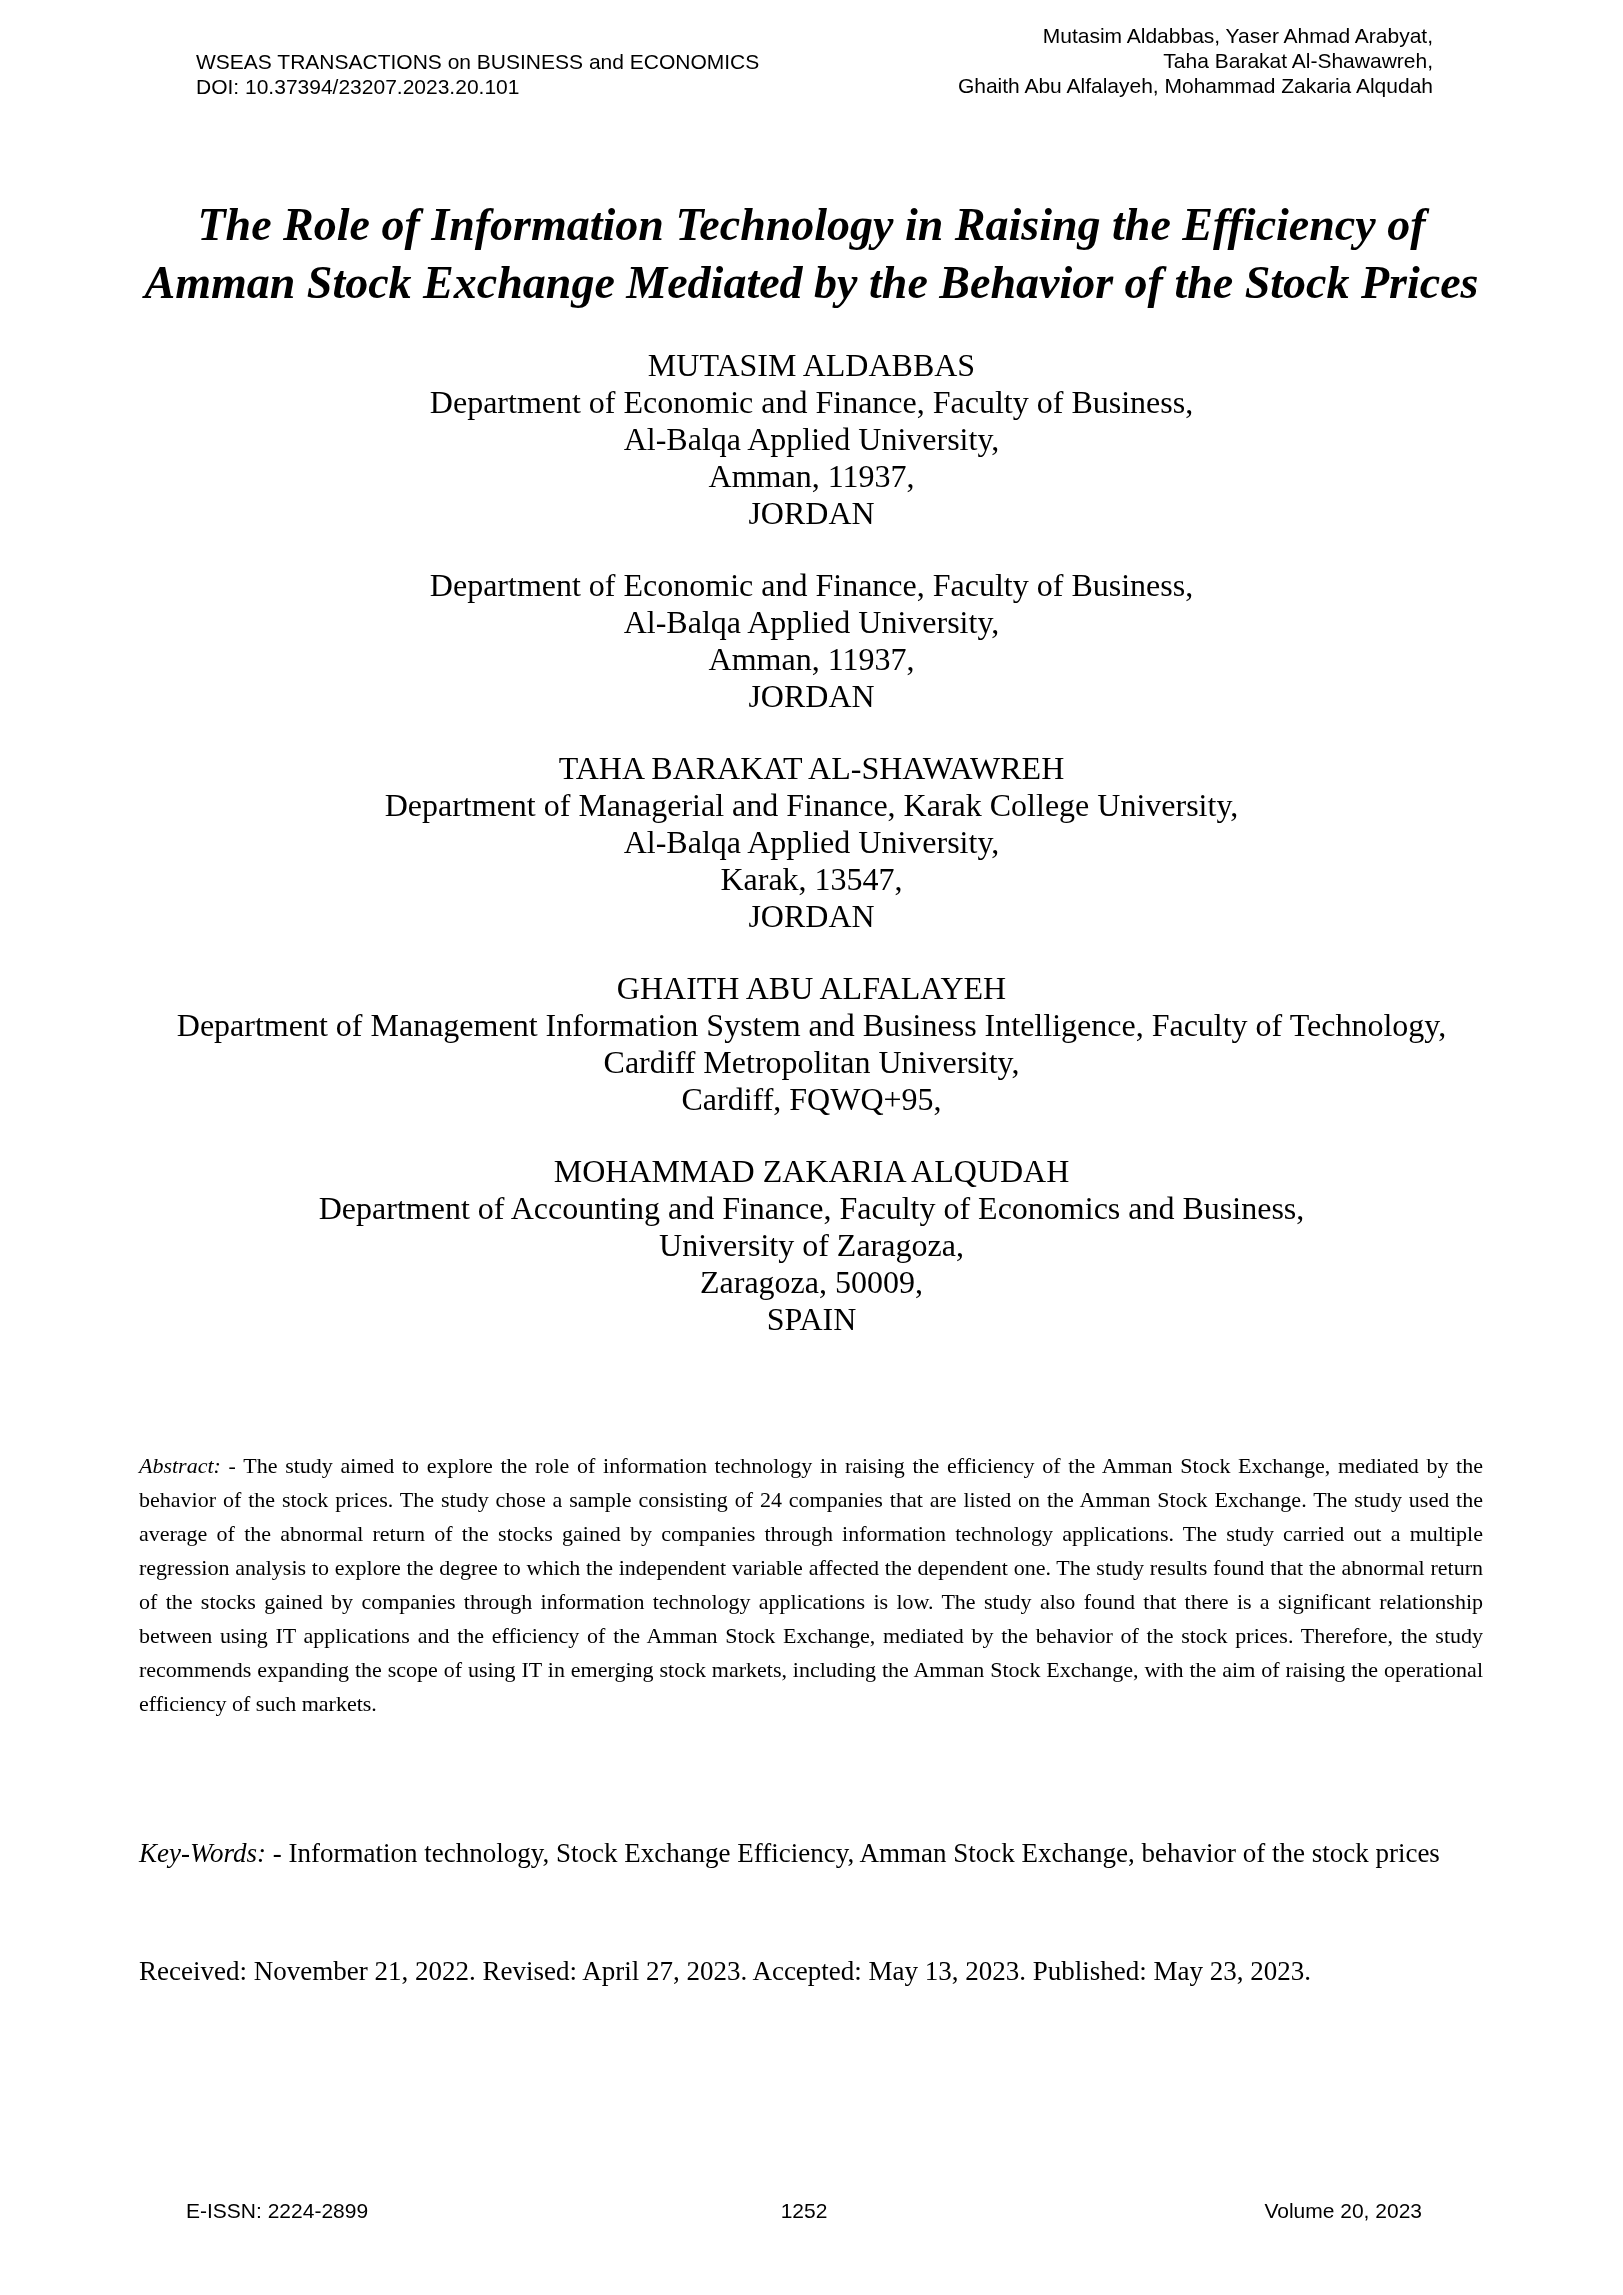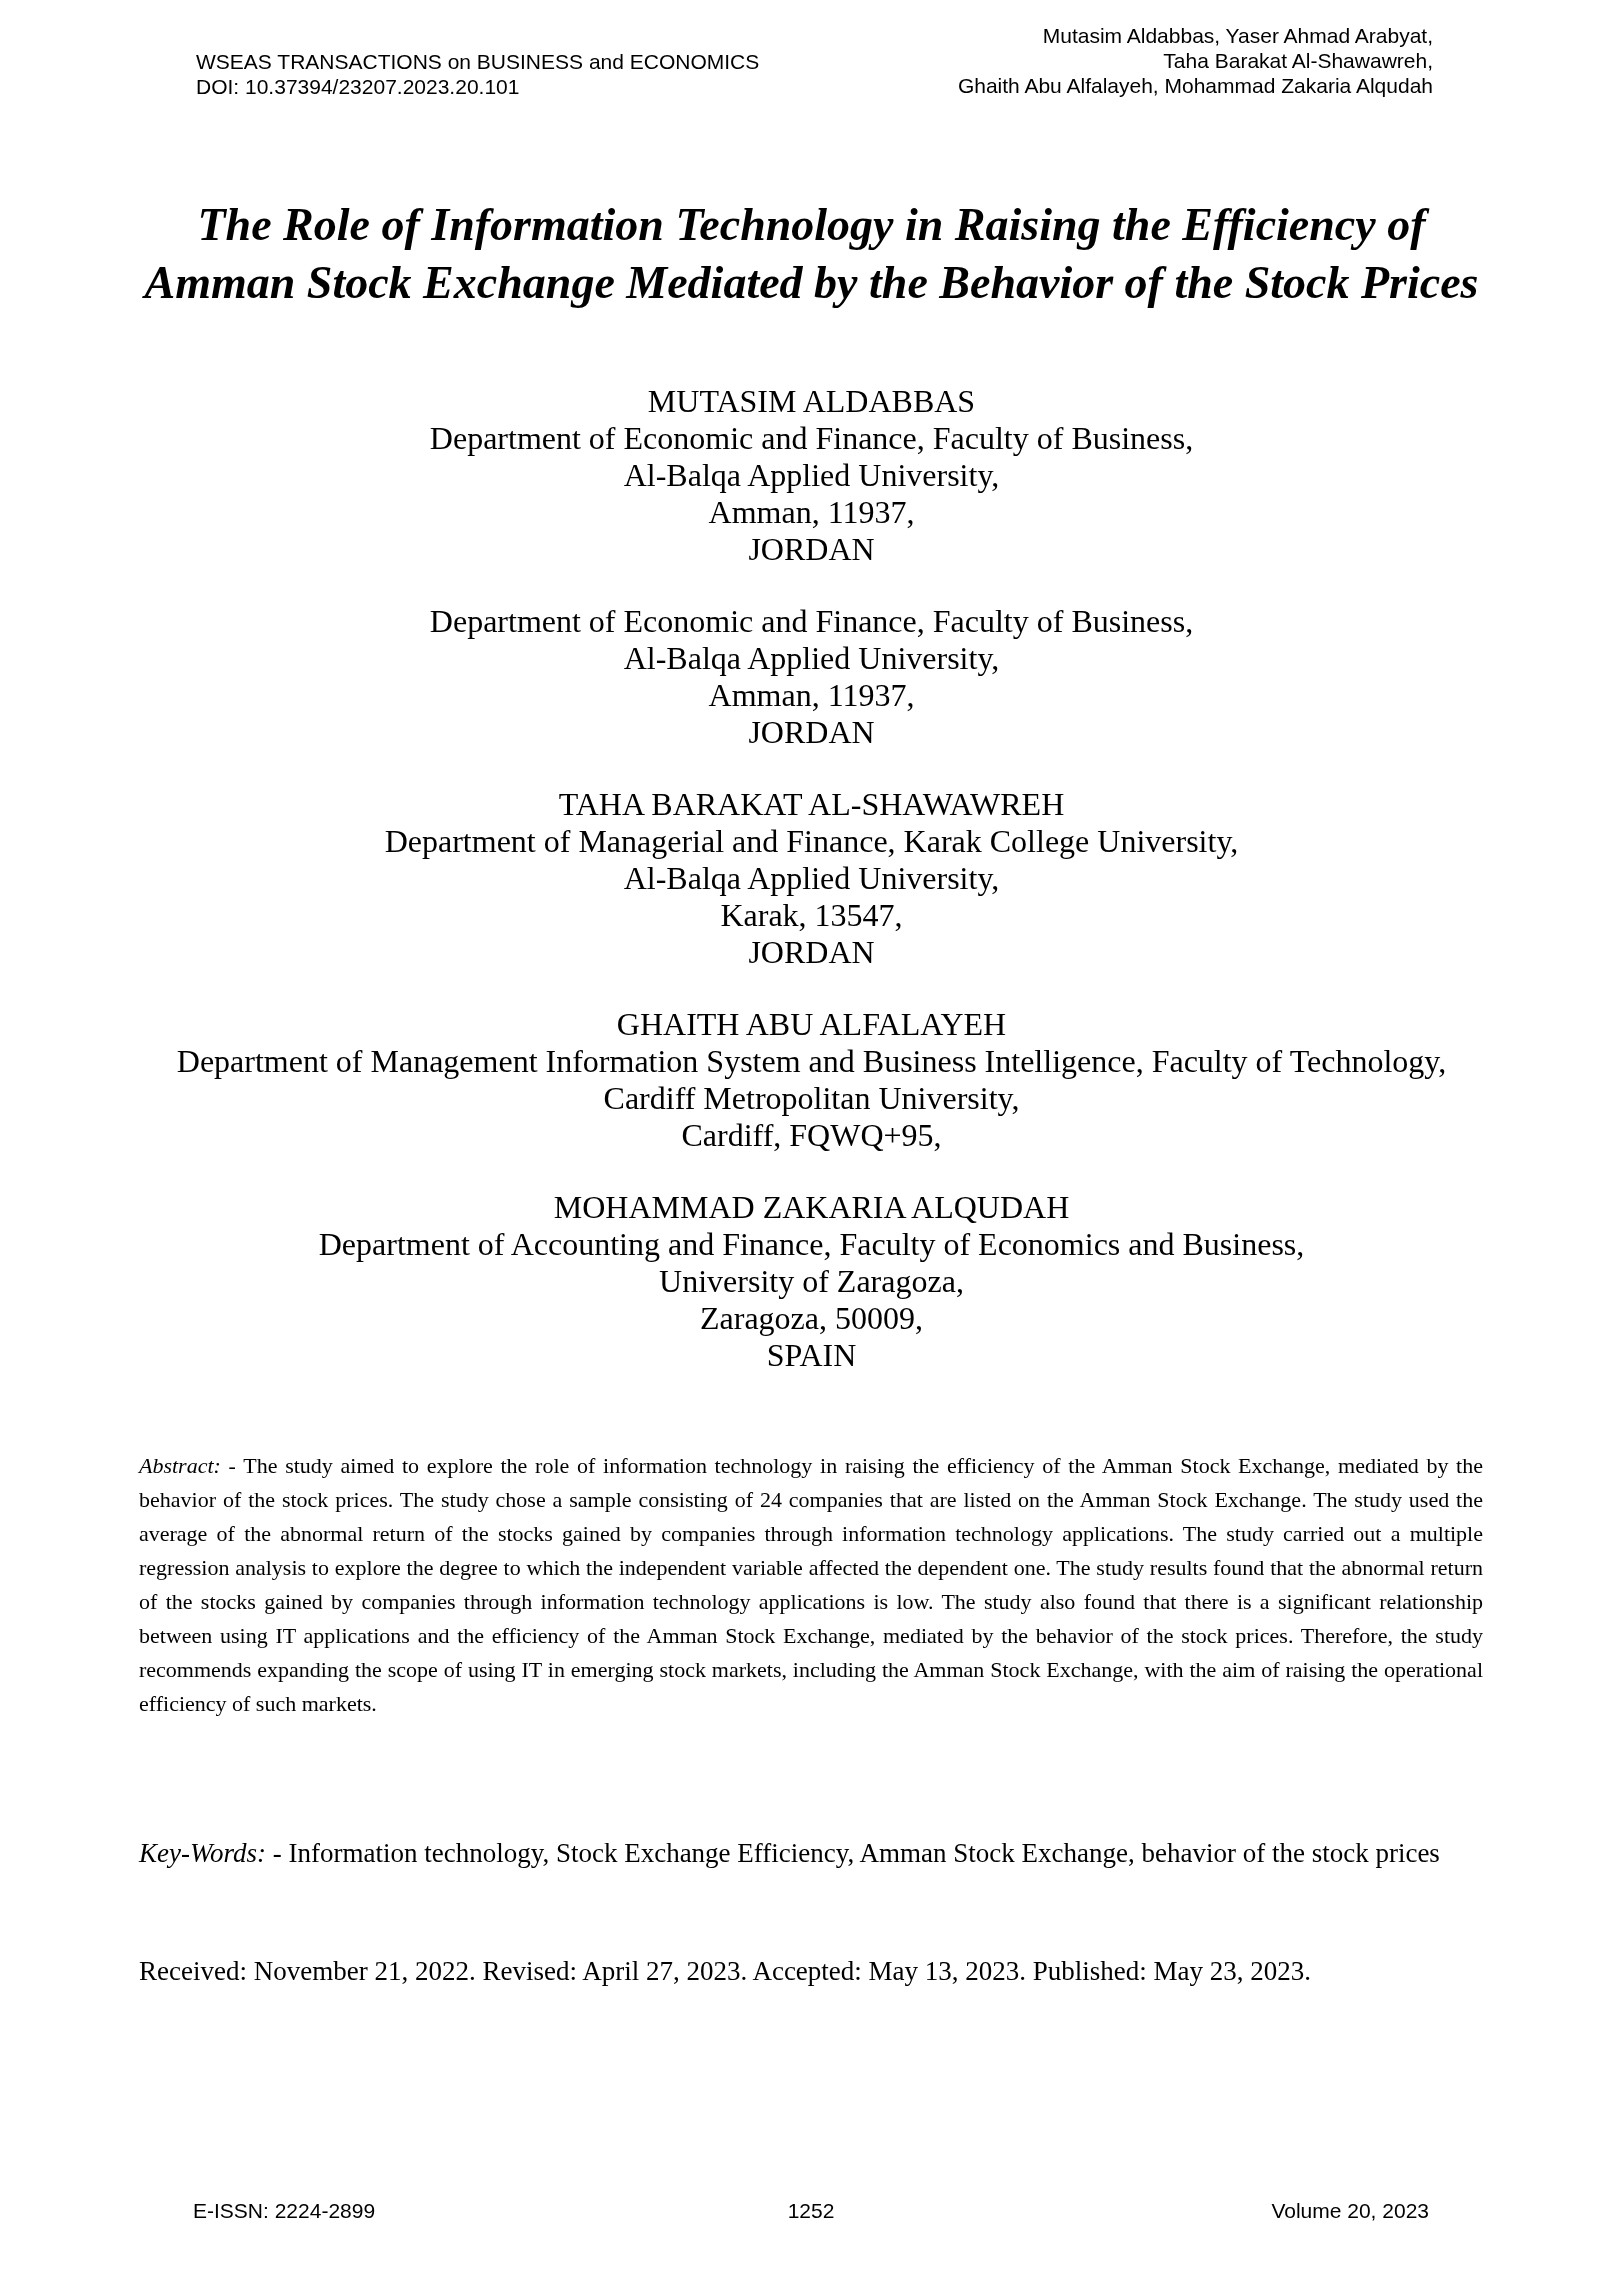--- a/index.html
+++ b/index.html
@@ -15,21 +15,21 @@
     .rh-line { display: block; white-space: nowrap; }
 
     .paper-title {
       position: absolute; top: 196px; left: 0; width: 1623px; text-align: center;
       font-family: "Liberation Serif", serif; font-weight: bold; font-size: 46px; line-height: 58px; font-style: italic;
     }
     .paper-title span { display: block; white-space: nowrap; }
 
     .authors {
       position: absolute; top: 347px; left: 0; width: 1623px; text-align: center;
-      font-family: "Liberation Serif", serif; font-size: 32px; line-height: 37px; margin-top: 36px;
+      font-family: "Liberation Serif", serif; font-size: 32px; line-height: 37px;
     }
     .author-block { margin-bottom: 35px; }
     .author-block span { display: block; white-space: nowrap; }
 
     .abstract {
       position: absolute; top: 1449px; left: 139px; width: 1344px;
       font-family: "Liberation Serif", serif; font-size: 22px; line-height: 34px;
       text-align: justify;
     }
     .label-italic { font-style: italic; }
@@ -40,21 +40,21 @@
       text-align: justify; padding-left: 187px; text-indent: -187px;
     }
 
     .history {
       position: absolute; top: 1954px; left: 139px; width: 1375px;
       font-family: "Liberation Serif", serif; font-size: 27px; line-height: 34px;
       white-space: nowrap;
     }
 
     .page-footer {
-      position: absolute; top: 2198px; left: 193px; width: 1236px; height: 26px;
+      position: absolute; top: 2198px; left: 186px; width: 1236px; height: 26px;
       font-family: "Liberation Sans", sans-serif; font-size: 21px; line-height: 25px;
     }
     .pf-left { position: absolute; left: 0; top: 0; }
     .pf-center { position: absolute; left: 0; right: 0; top: 0; text-align: center; }
     .pf-right { position: absolute; right: 0; top: 0; }
   </style>
 </head>
 <body>
 
 <div class="running-header">

